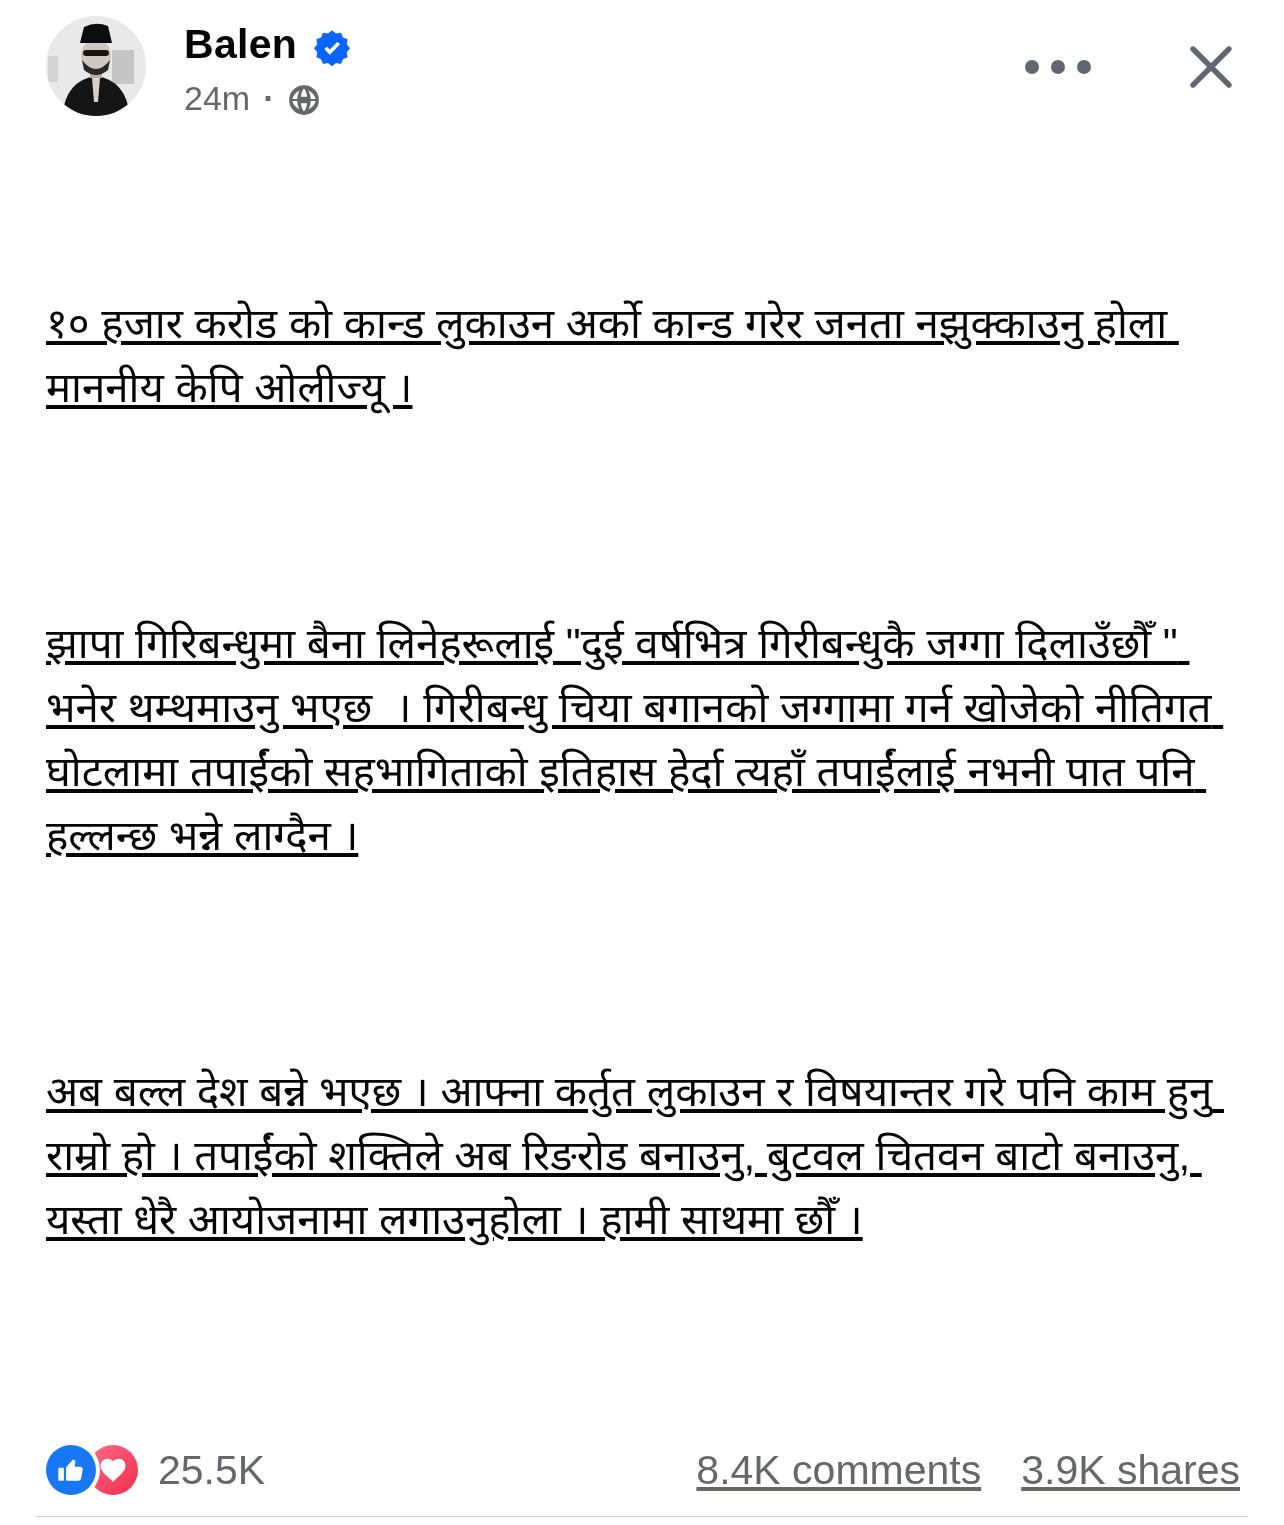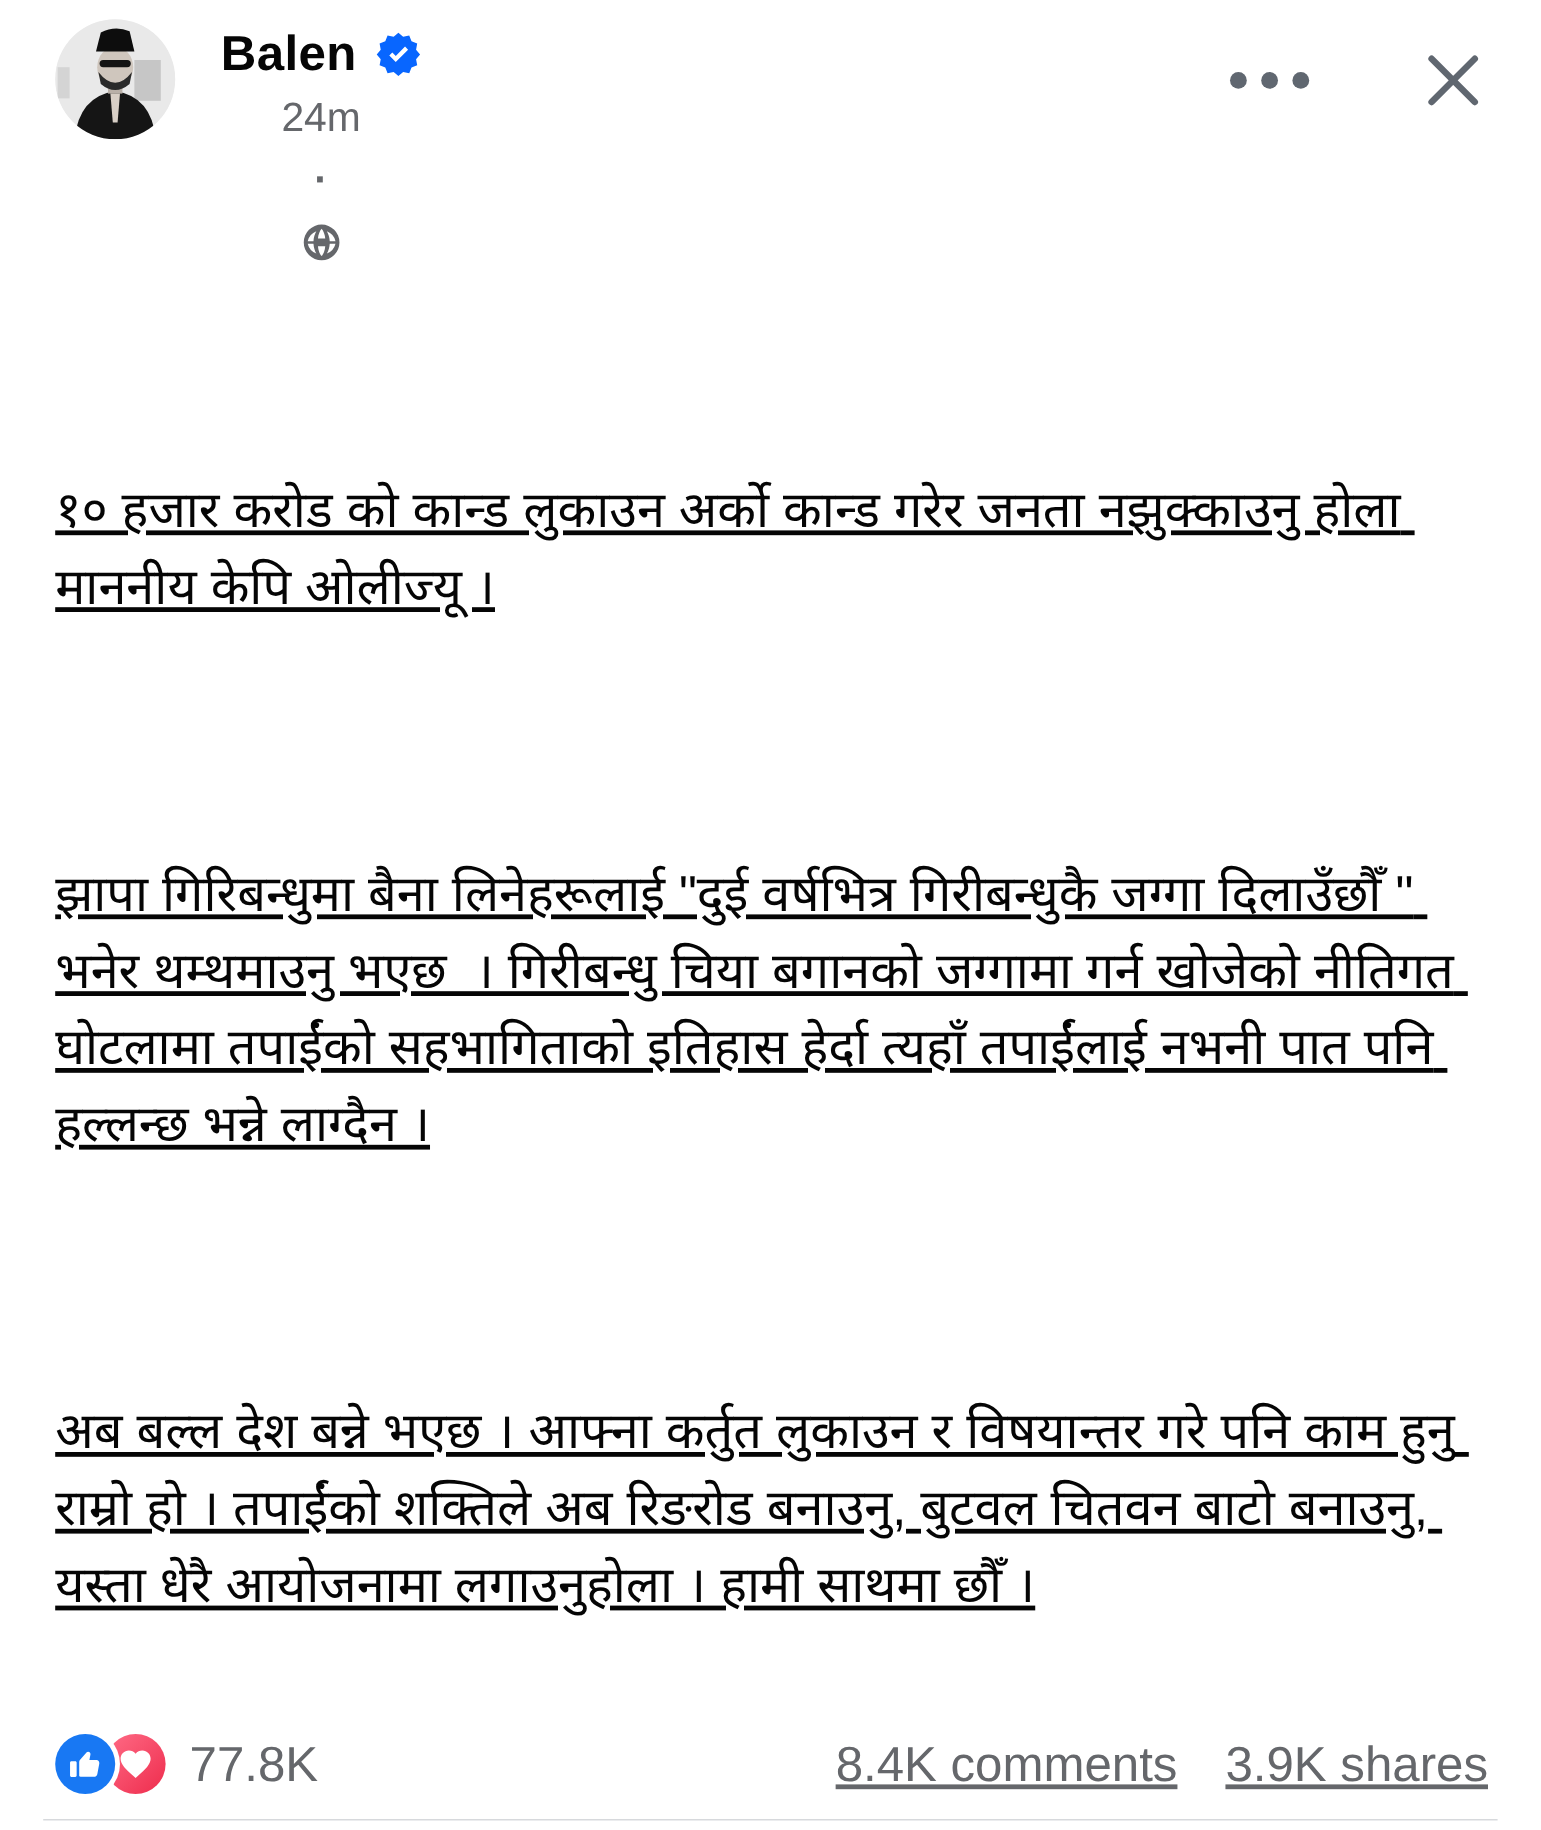--- a/index.html
+++ b/index.html
@@ -10,24 +10,24 @@
   }
 
   
   .header { display:flex; align-items:flex-start; padding:16px 40px 0 46px; }
   .avatar {
     width:100px; height:100px; border-radius:50%; overflow:hidden; flex:0 0 auto;
     background:#ededed; cursor:pointer;
   }
   .avatar svg { display:block; width:100%; height:100%; }
   .header-info { margin-left:38px; padding-top:6px; }
-  .name-row { display:flex; align-items:center; gap:16px; }
+  .name-row { display:flex; align-items:flex-end; gap:16px; }
   .author-name { font-size:41px; font-weight:700; line-height:1.1; letter-spacing:.3px; cursor:pointer; }
   .verified { width:38px; height:38px; display:inline-block; }
-  .meta-row { display:flex; align-items:center; gap:13px; margin-top:12px; color:#65676b; font-size:34px;flex-direction:column; }
+  .meta-row { display:flex; align-items:center; gap:13px; margin-top:12px; color:#65676b; font-size:34px; }
   .meta-sep { font-weight:700; }
   .globe { width:34px; height:34px; display:inline-block; margin-top:2px; }
   .header-actions { margin-left:auto; display:flex; align-items:center; gap:78px; padding-top:18px; }
   .icon-btn { border:none; background:transparent; padding:6px; cursor:pointer; line-height:0; }
 
   
   .post-body {
     padding:46px 44px 0 46px;
     font-size:42px; line-height:64px; white-space:pre-wrap;
   }
@@ -135,21 +135,21 @@
       <svg viewBox="0 0 24 24" fill="#ffffff">
         <path d="M2.8 10.2h2.6c.5 0 .9.4.9.9v8.6c0 .5-.4.9-.9.9H2.8c-.5 0-.9-.4-.9-.9v-8.6c0-.5.4-.9.9-.9zM8 20V10.6c0-.5.2-1 .6-1.4l4.4-5c.2-.3.6-.4.9-.4 1 0 1.8.9 1.6 1.9l-.7 3.6h4.7c1.2 0 2.1 1.1 1.9 2.3l-1.3 7c-.2 1.1-1.1 1.9-2.2 1.9H9.5c-.8 0-1.5-.2-1.5-.5z"></path>
       </svg>
     </span>
     <span class="reaction love">
       <svg viewBox="0 0 24 24" fill="#ffffff">
         <path d="M12 21.35l-1.45-1.32C5.4 15.36 2 12.28 2 8.5 2 5.42 4.42 3 7.5 3c1.74 0 3.41.81 4.5 2.09C13.09 3.81 14.76 3 16.5 3 19.58 3 22 5.42 22 8.5c0 3.78-3.4 6.86-8.55 11.54L12 21.35z"></path>
       </svg>
     </span>
   </div>
-  <span class="reaction-count">77.8K</span>
+  <span class="reaction-count">25.5K</span>
 
   <div class="footer-right">
     <span>8.4K comments</span>
     <span>3.9K shares</span>
   </div>
 </div>
 
 <div class="divider"></div>
 
 </body></html>

